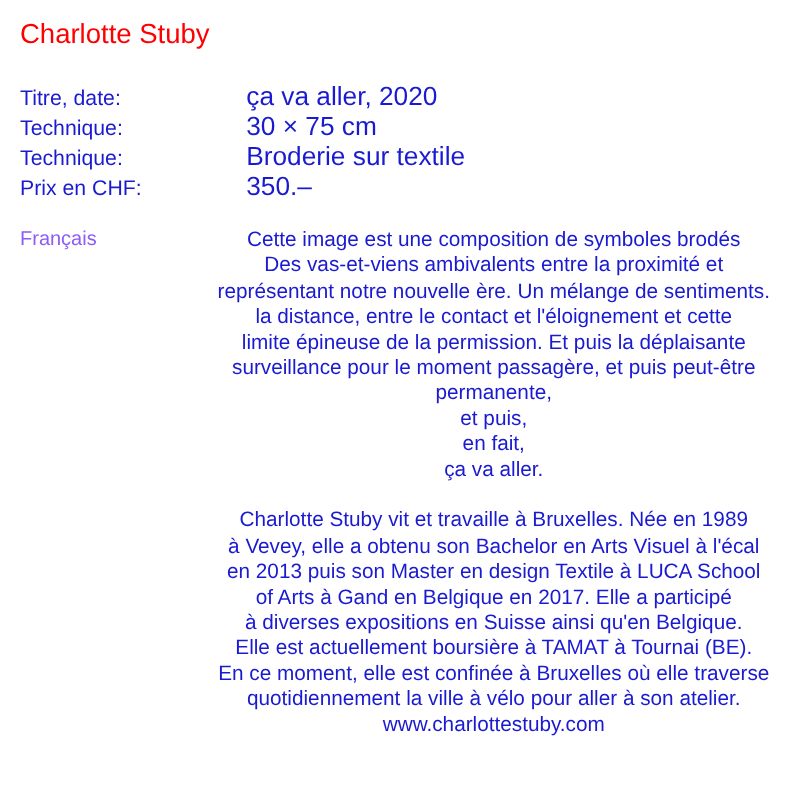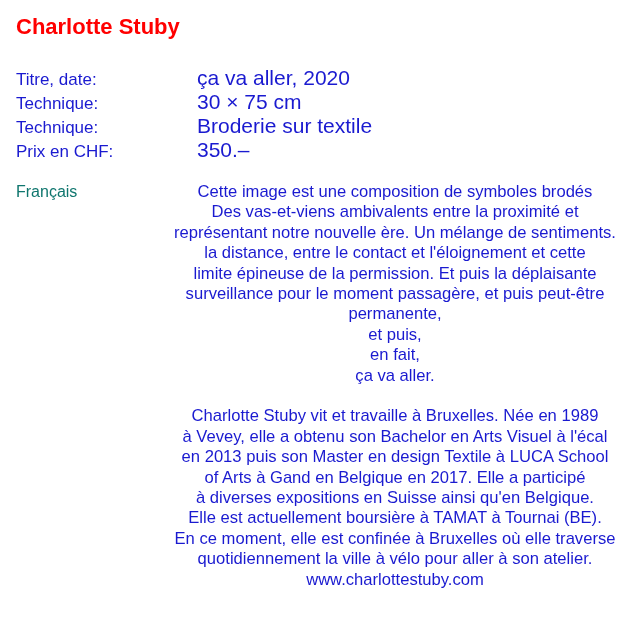--- a/index.html
+++ b/index.html
@@ -16,21 +16,21 @@
       color: #1a1ad0;
     }
     .artist-name {
       position: absolute;
       left: 16px;
       top: 14px;
       font-size: 22px;
       line-height: 26px;
       color: #ff0000;
       margin: 0;
-      font-weight: bold;
+      font-weight: normal;
     }
     .meta {
       position: absolute;
       left: 16px;
       top: 66px;
       width: 610px;
     }
     .meta-row {
       display: flex;
       align-items: baseline;
@@ -44,21 +44,21 @@
     .meta-value {
       font-size: 21px;
       color: #1a1ad0;
       margin-left: 41px;
     }
     .lang-label {
       position: absolute;
       left: 16px;
       top: 183px;
       font-size: 16px;
-      color: #0f766e;
+      color: #8b5cf6;
       text-align: right;
     }
     .body-text {
       position: absolute;
       left: 155px;
       top: 182px;
       width: 480px;
       font-size: 16.6px;
       line-height: 20.4px;
       color: #1a1ad0;

